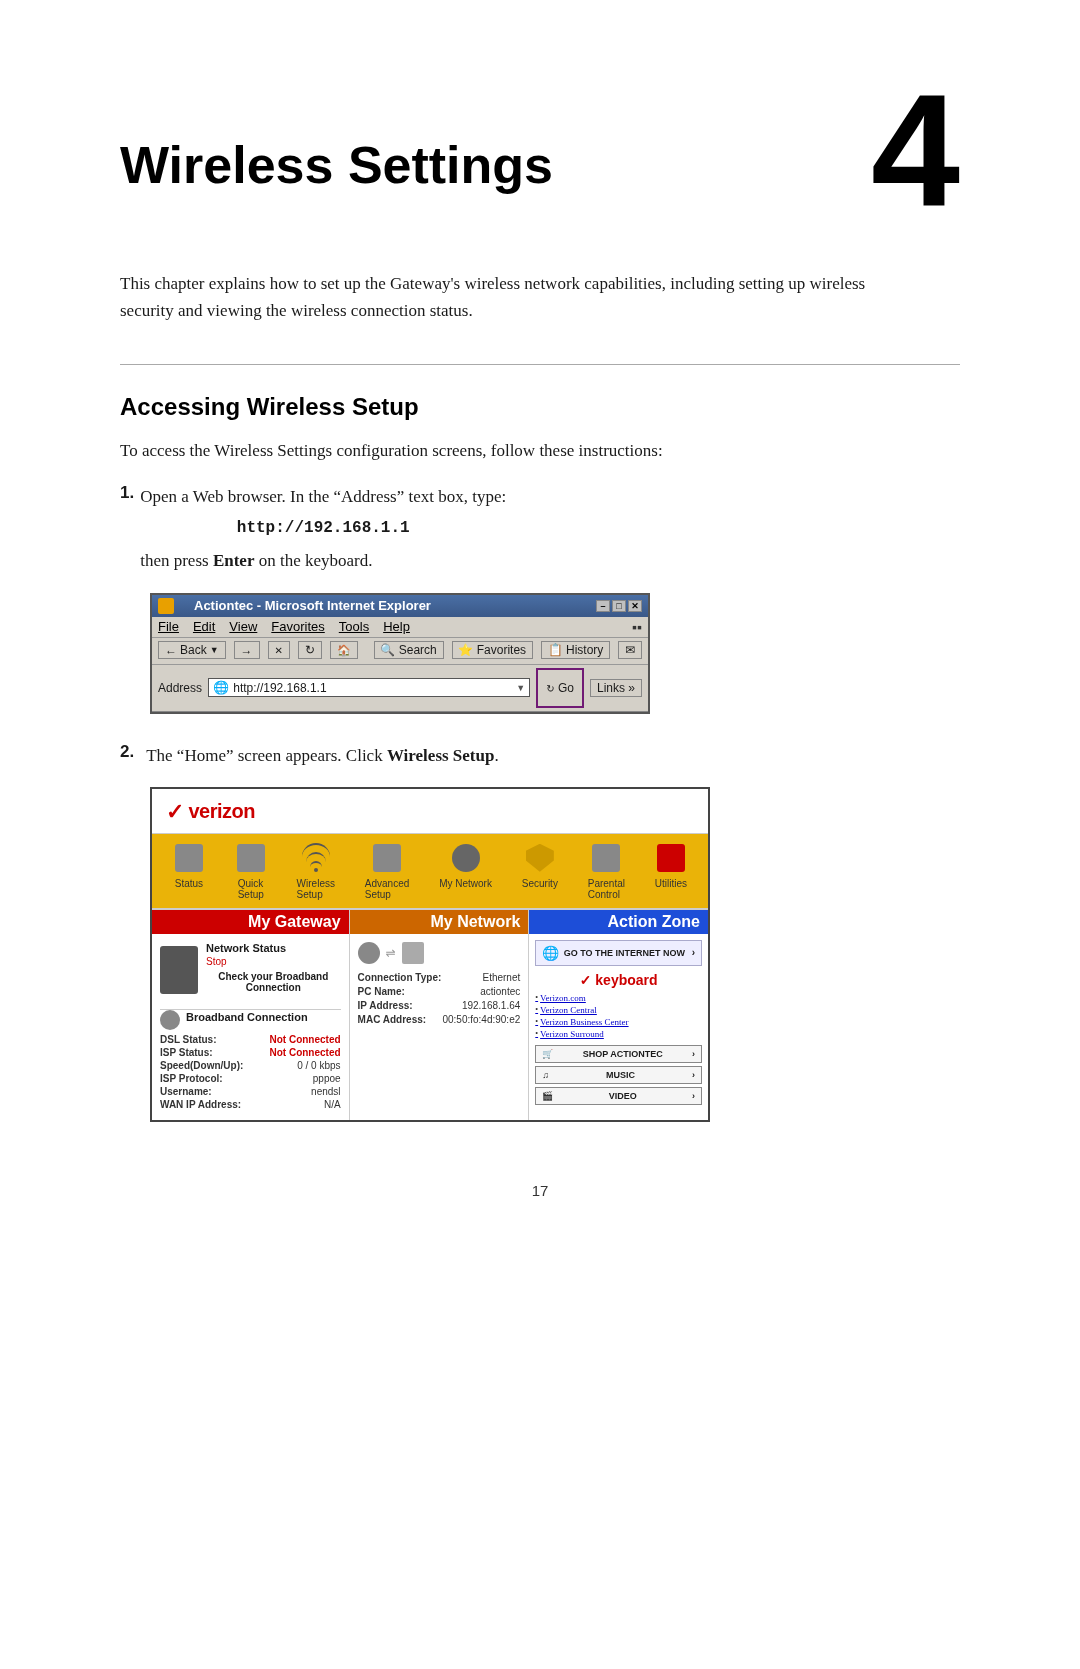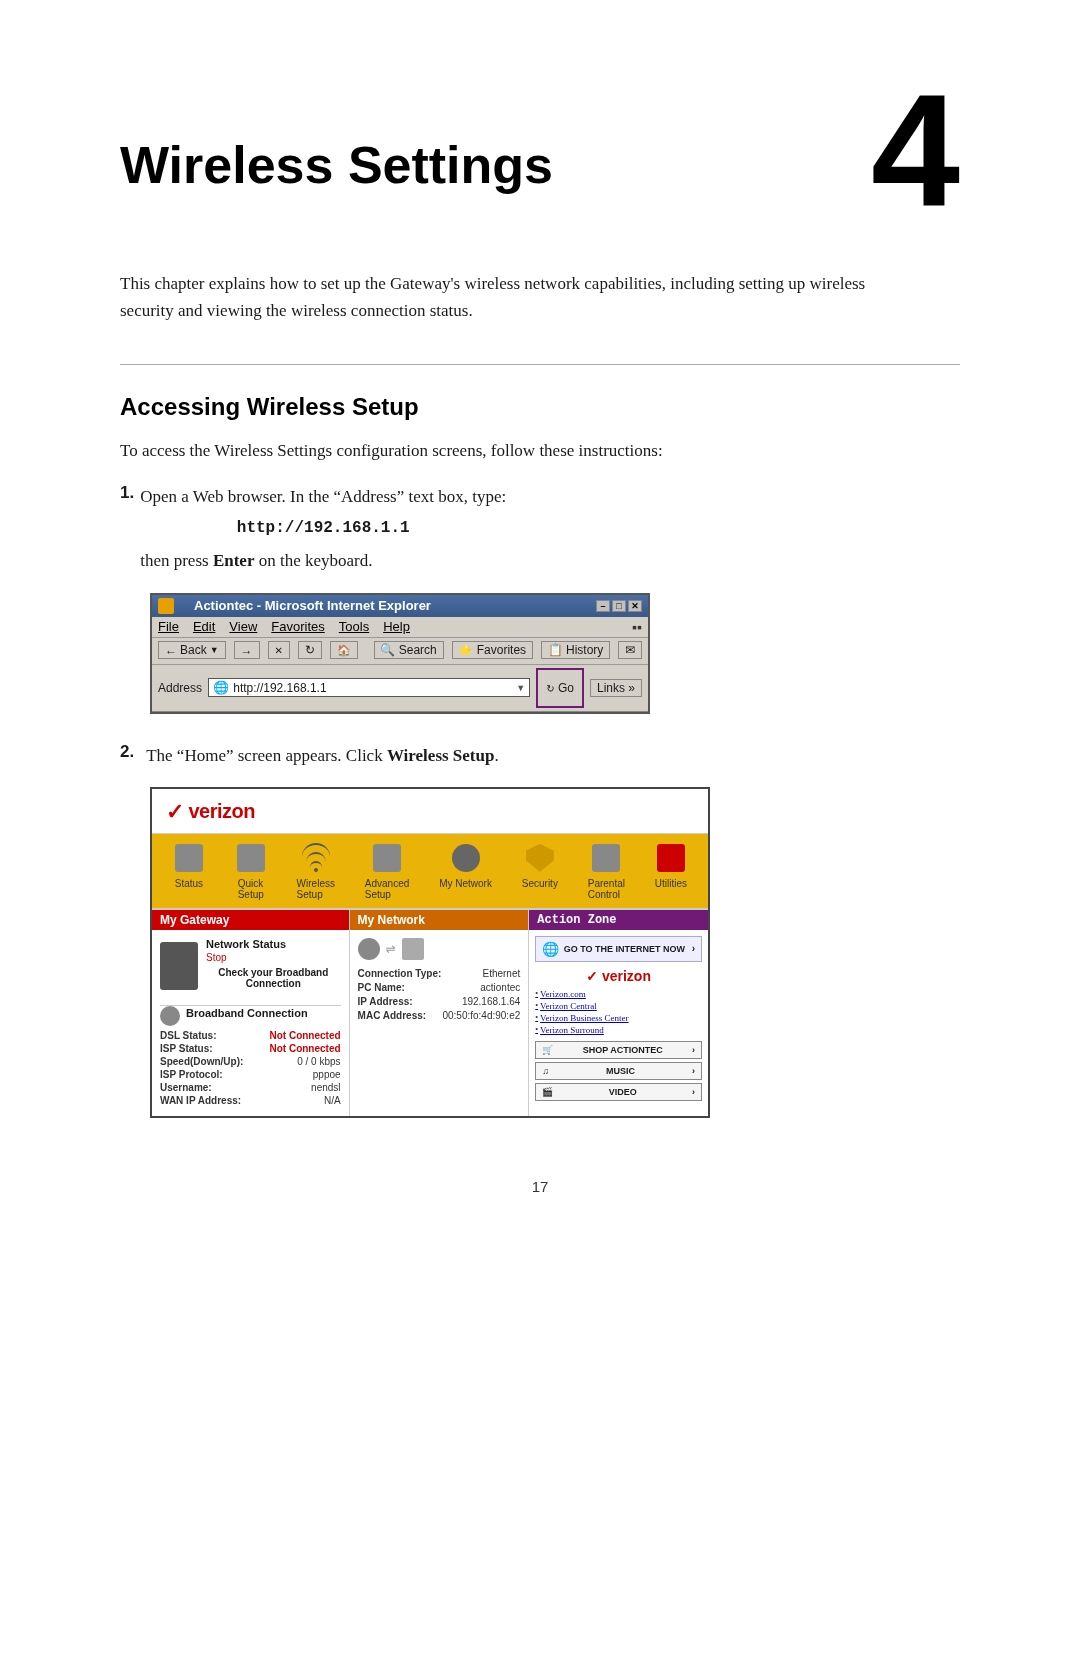--- a/index.html
+++ b/index.html
@@ -276,29 +276,29 @@
       gap: 0;
     }
     .gw-section {
       flex: 1;
       border-right: 1px solid #ccc;
       padding: 0;
     }
     .gw-section:last-child { border-right: none; }
     .gw-section-header {
       font-family: Arial, sans-serif;
-      font-size: 12px;
+      font-size: 16px;
       font-weight: bold;
       color: #fff;
       padding: 3px 8px;
-      text-align: left;
+      text-align: right;
     }
     .header-red { background: #cc0000; }
     .header-orange { background: #cc6600; }
-    .header-darkred { background: #701a75; font-family: Liberation Mono, monospace; }
+    .header-darkred { background: #1d4ed8; }
 
     .gw-section-body {
       padding: 8px;
       font-family: Arial, sans-serif;
       font-size: 10px;
     }
 
     .network-status-title {
       font-weight: bold;
       font-size: 11px;
@@ -643,21 +643,21 @@
 
     <div class="gw-section" style="flex:1;">
       <div class="gw-section-header header-darkred">Action Zone</div>
       <div class="action-zone-body">
         <div class="internet-btn">
           <span style="font-size:14px;">🌐</span>
           <span>GO TO THE INTERNET NOW</span>
           <span style="font-size:10px;margin-left:auto;">›</span>
         </div>
         <div class="vz-logo-small">
-          <span style="color:#cc0000;font-weight:bold;font-family:Arial,sans-serif;">✓ verizon</span>
+          <span style="color:#cc0000;font-weight:bold;font-family:Arial,sans-serif;">✓ keyboard</span>
         </div>
         <div class="vz-links">
           <div class="vz-link">
             <span class="vz-bullet">•</span>
             <span>Verizon.com</span>
           </div>
           <div class="vz-link">
             <span class="vz-bullet">•</span>
             <span>Verizon Central</span>
           </div>

